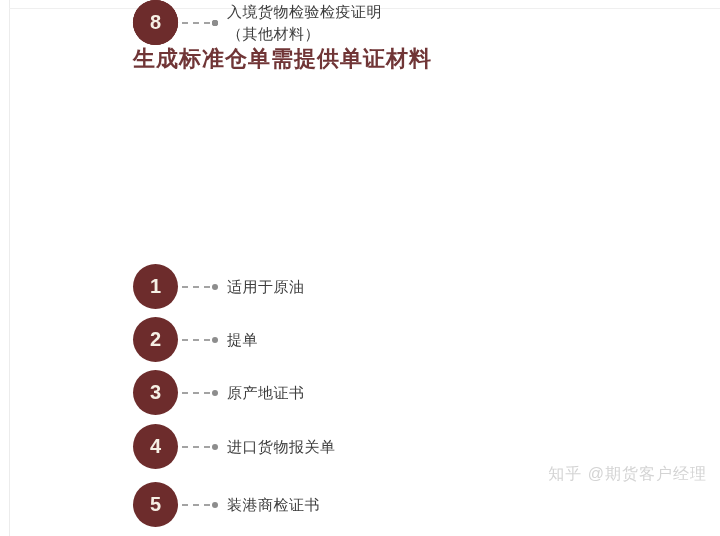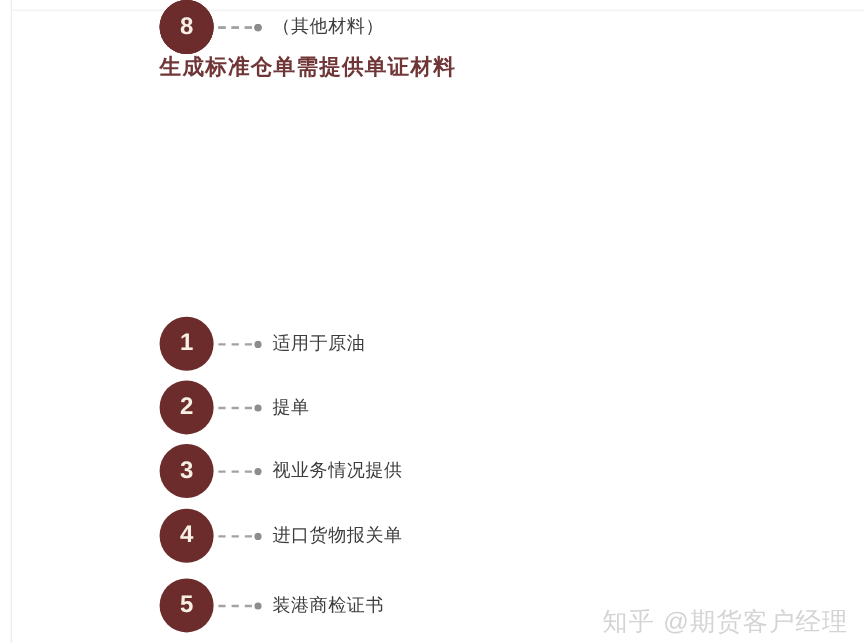--- a/index.html
+++ b/index.html
@@ -8,21 +8,21 @@
     position:relative;width:720px;height:536px;background:#ffffff;overflow:hidden;
   }
   .edge-left{
     position:absolute;left:9px;top:0;width:1px;height:536px;background:#ececec;
   }
   .edge-top{
     position:absolute;left:9px;top:8px;width:711px;height:1px;background:#efefef;
   }
   .title{
     position:absolute;left:133px;top:44px;
-    font-size:18px;font-weight:bold;color:#703536;letter-spacing:1px;
+    font-size:22px;font-weight:bold;color:#703536;letter-spacing:1px;
   }
   .row{
     position:absolute;left:133px;display:flex;align-items:center;
   }
   .row:nth-of-type(1){top:101px;}
   .row:nth-of-type(2){top:155px;}
   .row:nth-of-type(3){top:209px;}
   .row:nth-of-type(4){top:264px;}
   .row:nth-of-type(5){top:317px;}
   .row:nth-of-type(6){top:370px;}
@@ -36,22 +36,22 @@
   .connector{
     width:28px;height:0;border-top:2px dashed #a3a3a3;margin-left:4px;flex:0 0 auto;
   }
   .connector-dot{
     width:6px;height:6px;border-radius:50%;background:#8d8d8d;margin-left:2px;flex:0 0 auto;
   }
   .item-text{
     margin-left:9px;font-size:15px;color:#3d3d3d;line-height:1.45;letter-spacing:0.5px;
   }
   .watermark{
-    position:absolute;top:504px;right:13px;
-    font-size:21px;color:#d4d4d4;letter-spacing:1px;
+    position:absolute;top:464px;right:13px;
+    font-size:16px;color:#d4d4d4;letter-spacing:1px;
     text-shadow:1px 1px 0 rgba(255,255,255,0.9);
   }
 </style>
 </head>
 <body>
 
 <div class="canvas">
   <div class="edge-left"></div>
   <div class="edge-top"></div>
 
@@ -75,21 +75,21 @@
       <div>提单</div>
       <div></div>
     </div>
   </div>
 
   <div class="row">
     <div class="num-circle">3</div>
     <div class="connector"></div>
     <div class="connector-dot"></div>
     <div class="item-text">
-      <div>视业务情况提供</div>
+      <div>原产地证书</div>
       <div></div>
     </div>
   </div>
 
   <div class="row">
     <div class="num-circle">4</div>
     <div class="connector"></div>
     <div class="connector-dot"></div>
     <div class="item-text">
       <div>进口货物报关单</div>
@@ -105,20 +105,21 @@
       <div>装港商检证书</div>
       <div></div>
     </div>
   </div>
 
   <div class="row">
     <div class="num-circle">6</div>
     <div class="connector"></div>
     <div class="connector-dot"></div>
     <div class="item-text">
+      <div>入境货物检验检疫证明</div>
       <div>（其他材料）</div>
     </div>
   </div>
 
   <div class="row">
     <div class="num-circle">7</div>
     <div class="connector"></div>
     <div class="connector-dot"></div>
   </div>
 

